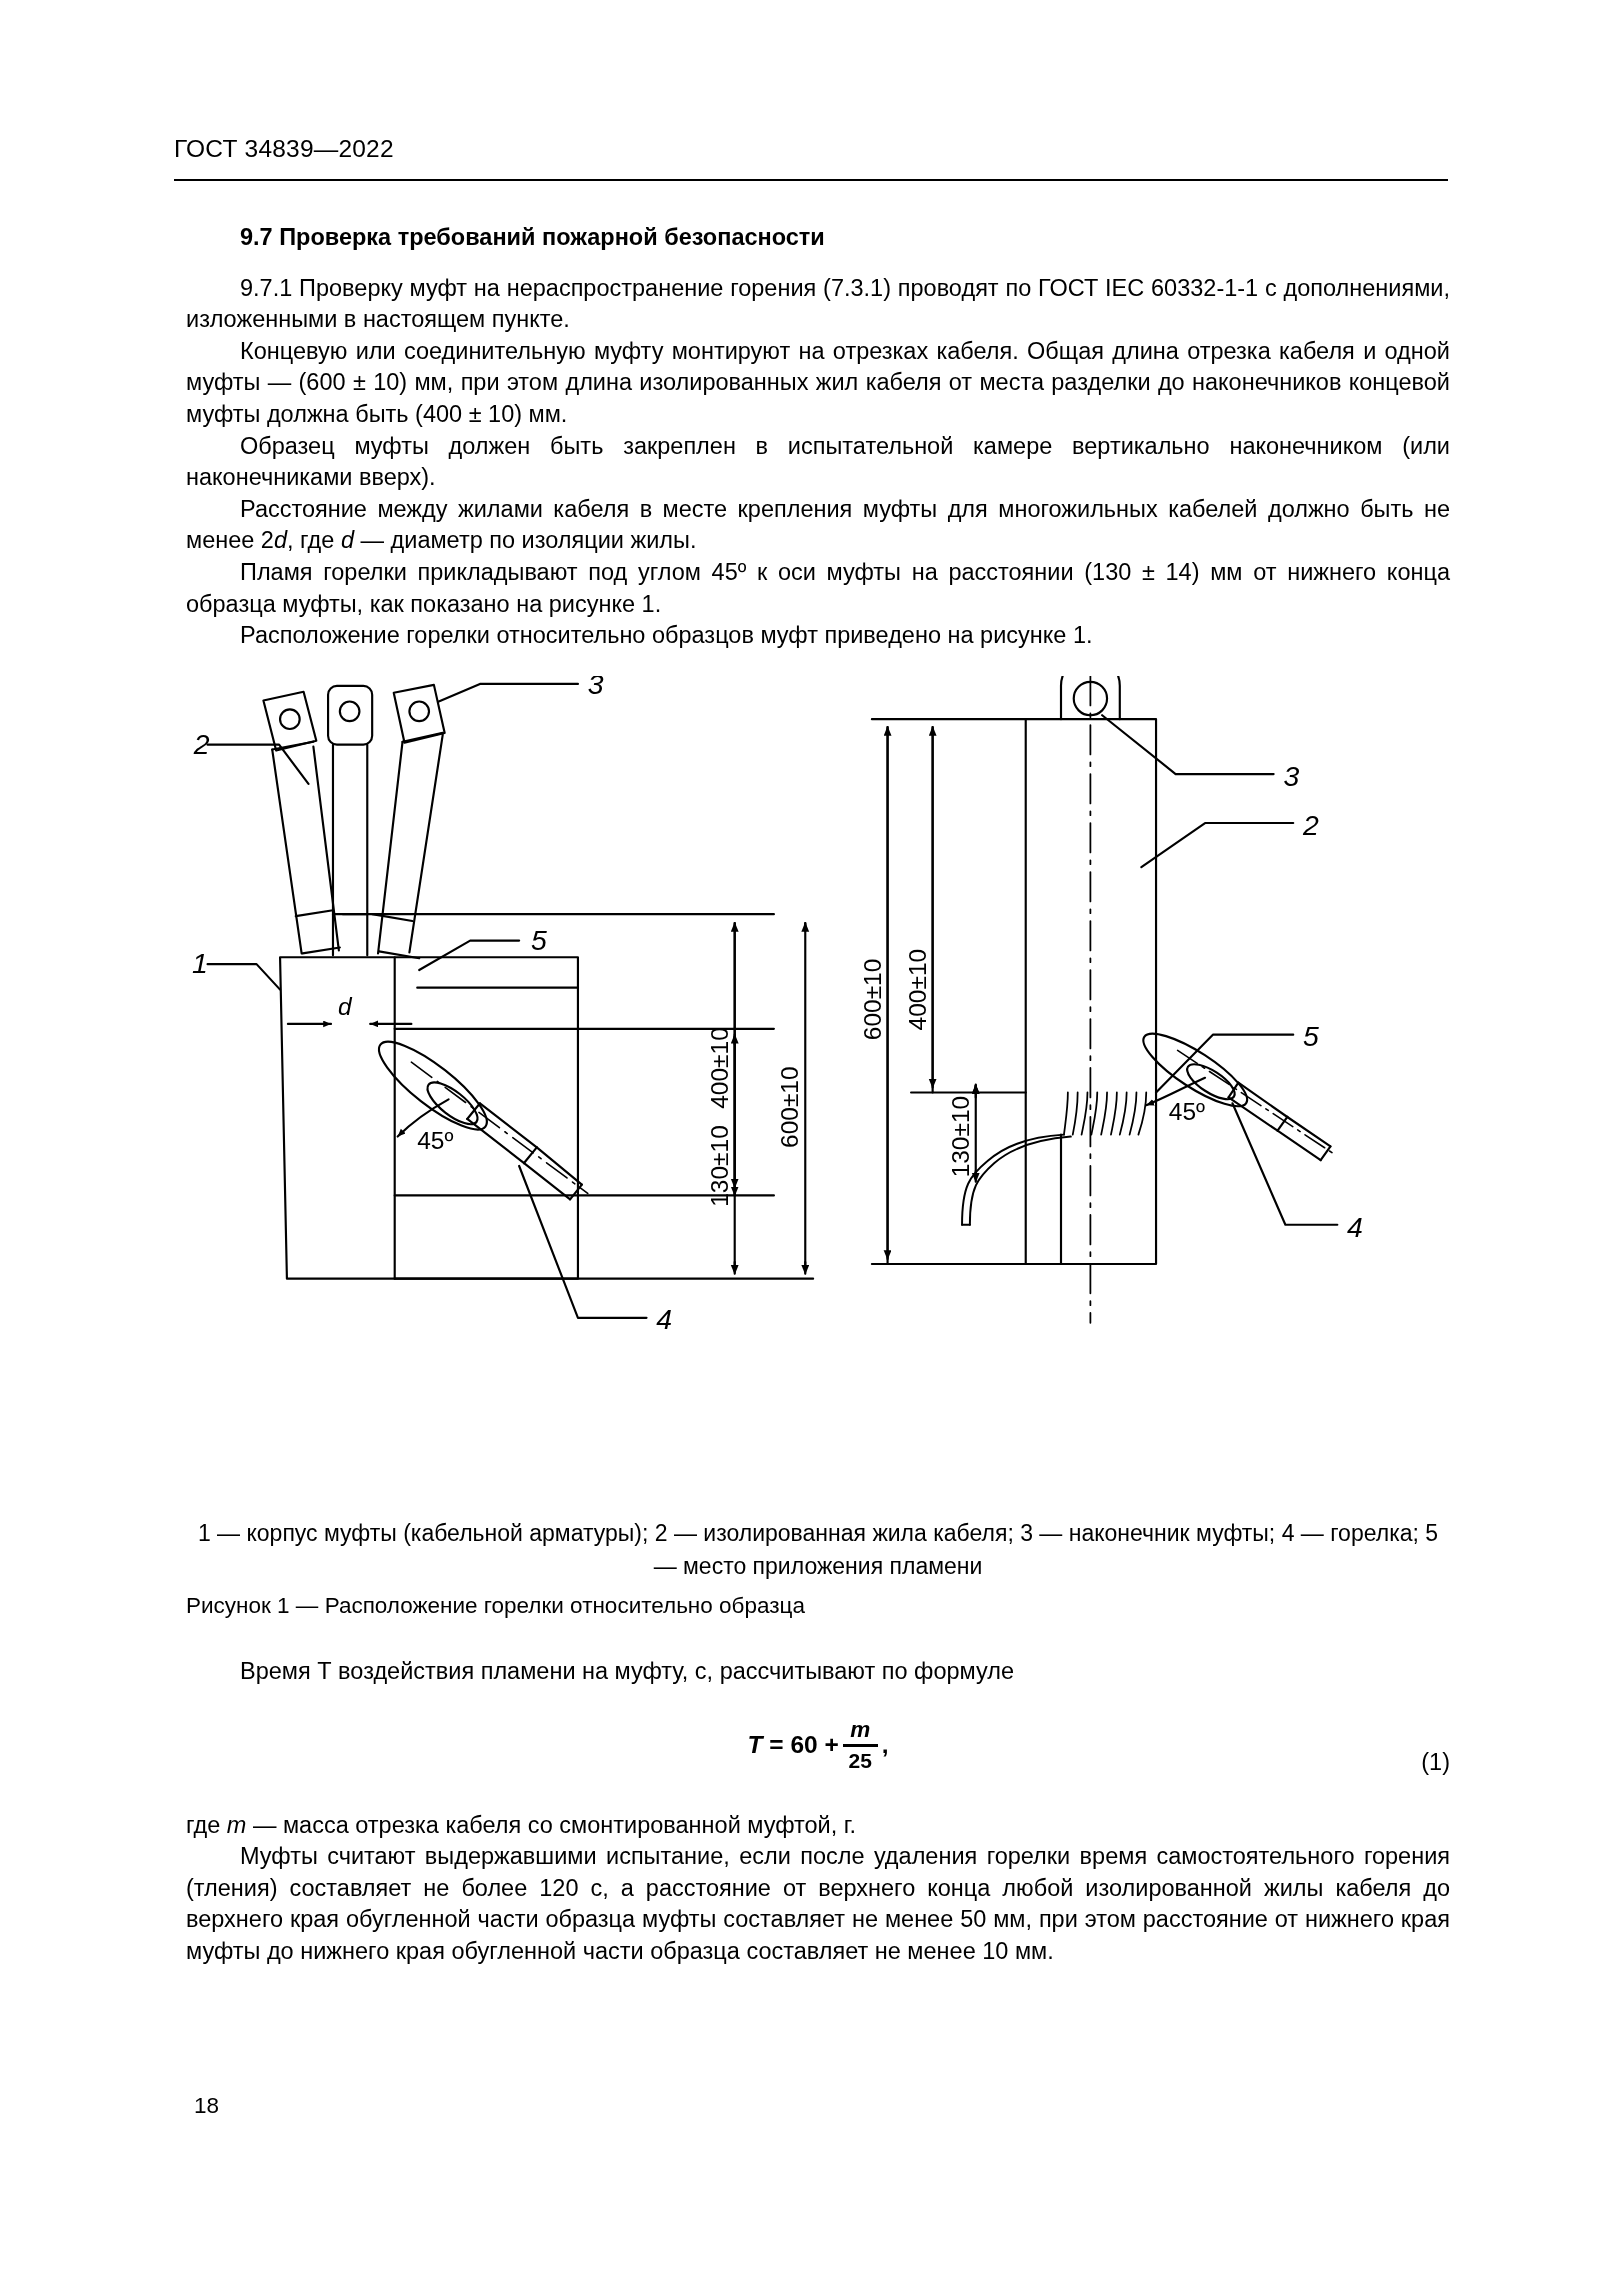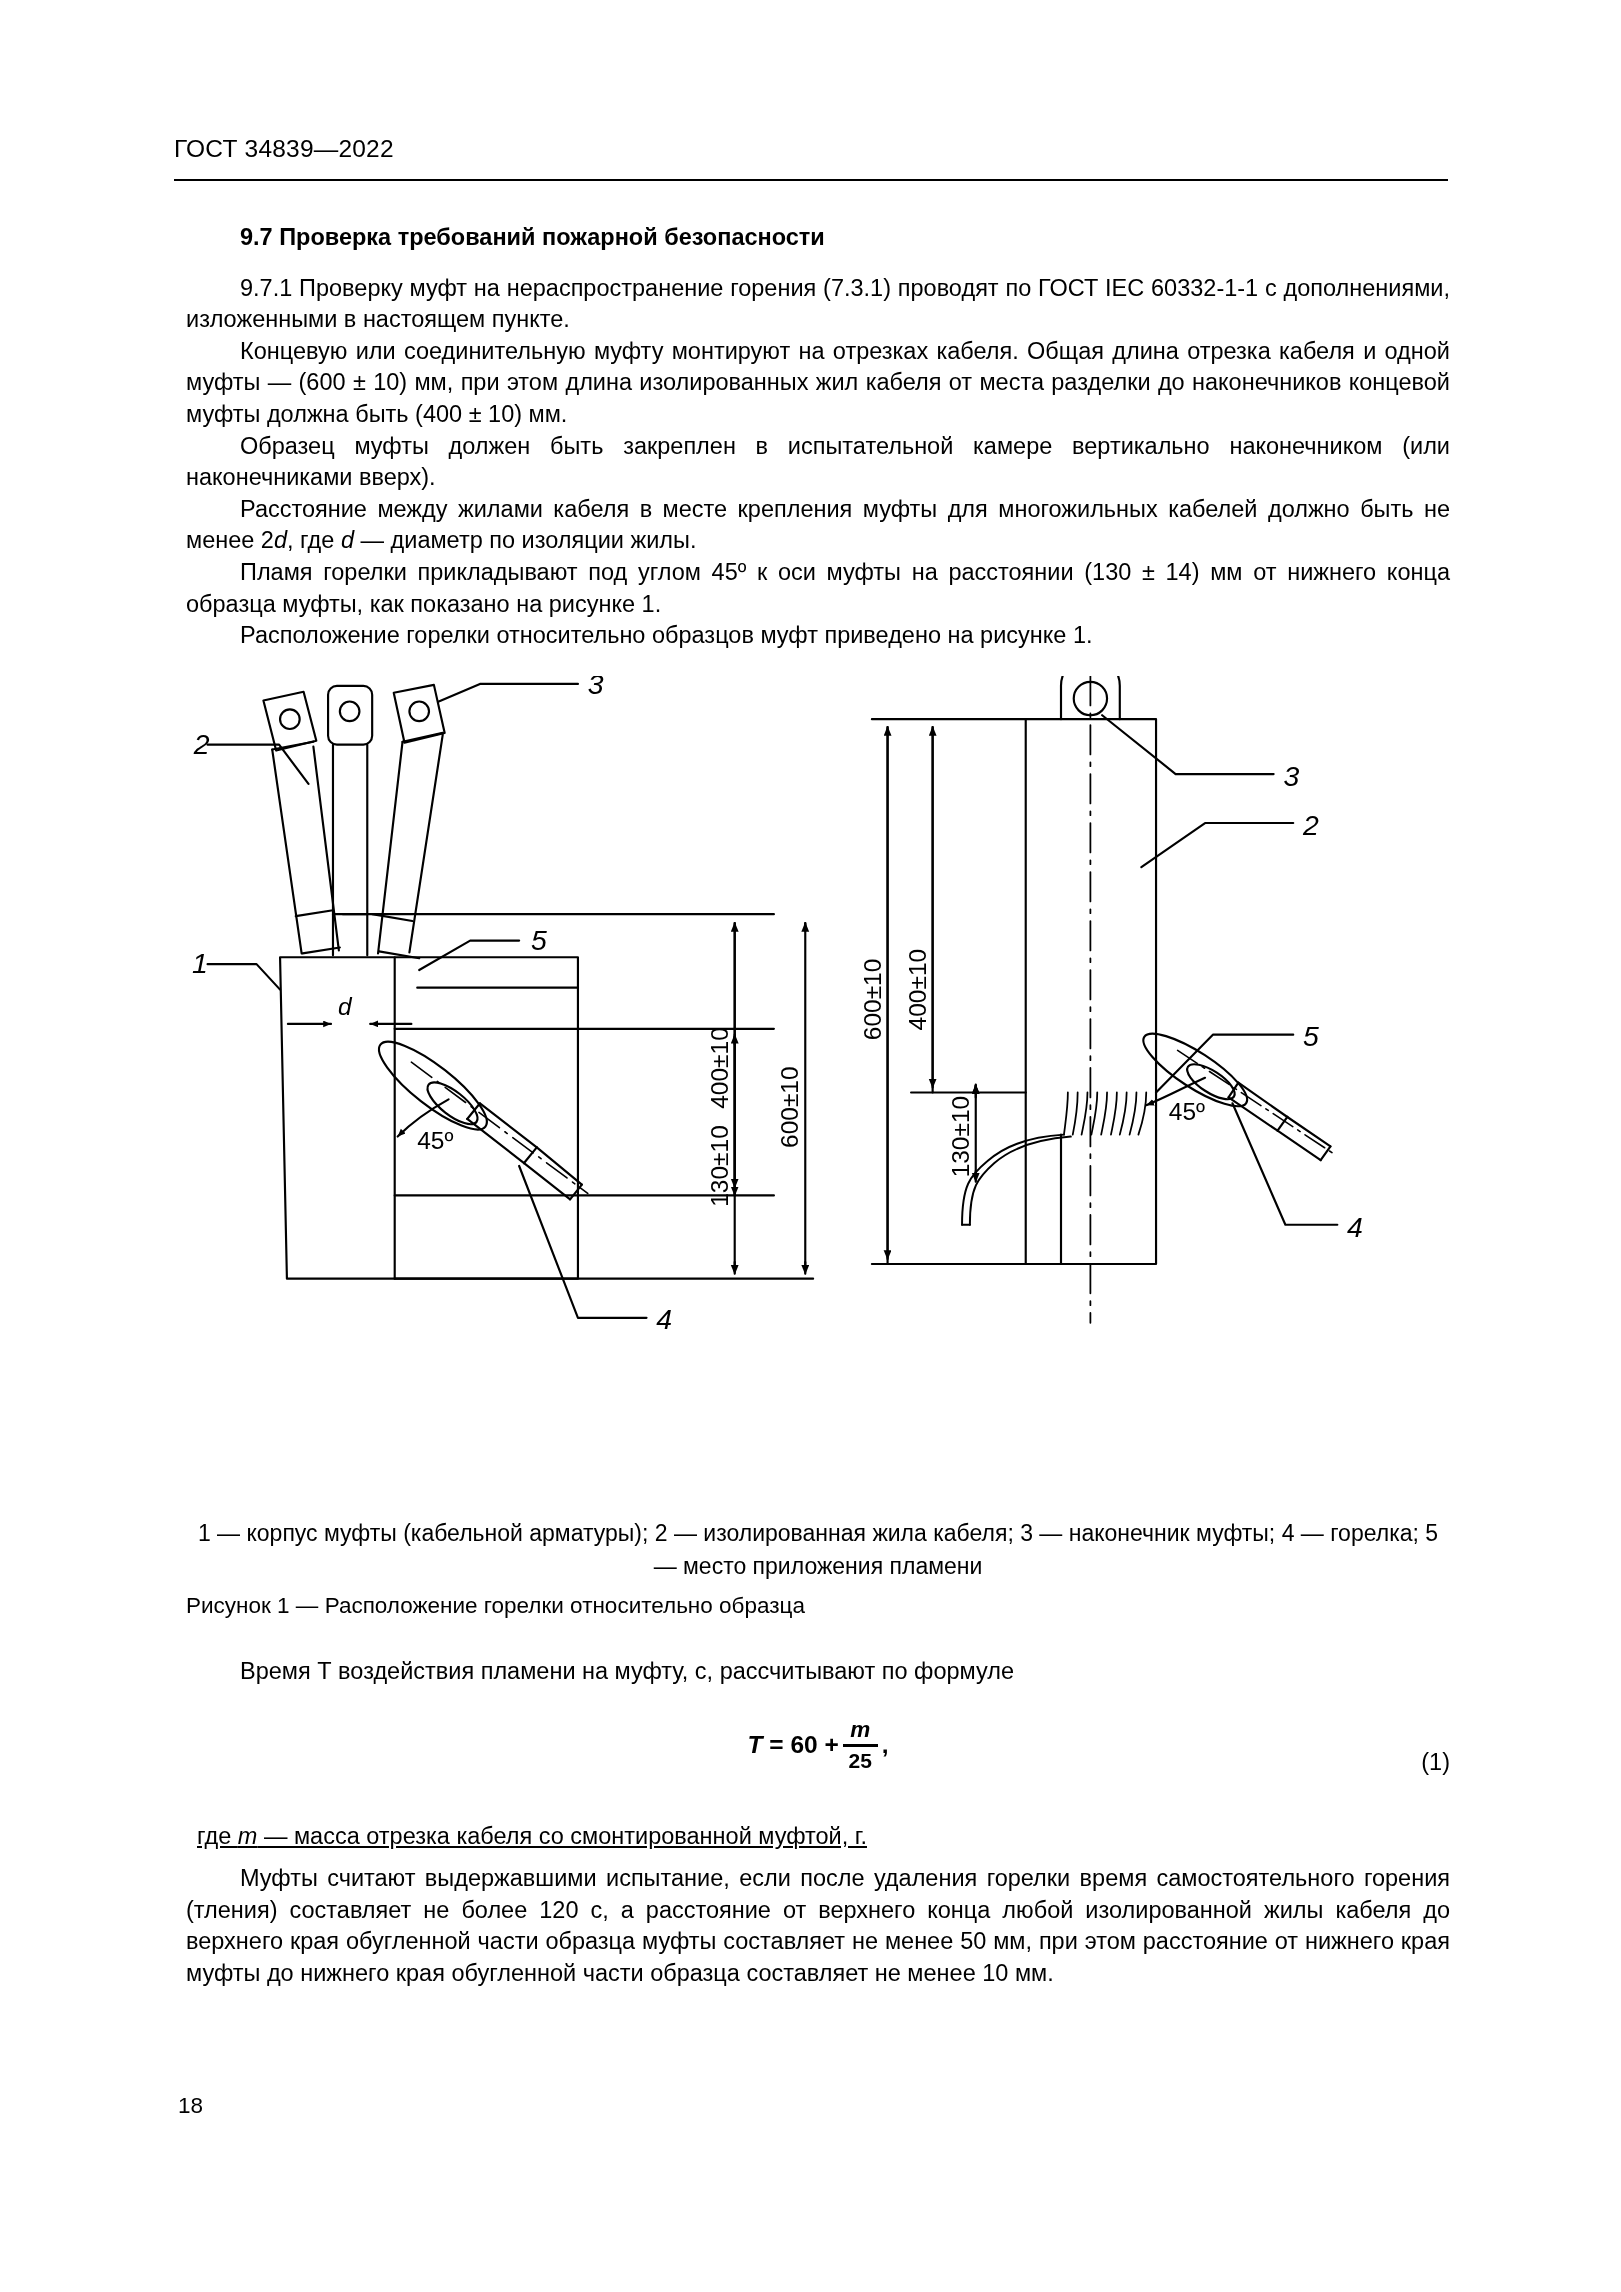--- a/index.html
+++ b/index.html
@@ -68,25 +68,25 @@
     text-align:center;margin:0 3.9px;position:relative;top:-2px;
   }
   .frac .num{
     display:block;font-style:italic;font-size:22.5px;line-height:1;padding:0 5.9px 2px;
   }
   .frac .bar{display:block;height:2.9px;background:#000;}
   .frac .den{display:block;font-size:21px;line-height:1;padding:2.9px 5.9px 0;text-align:center;}
   .eqnum{
     position:absolute;right:0;top:33px;font-size:23.5px;font-weight:normal;
   }
-  .where{font-size:23.5px;margin:11px;line-height:1.345;text-align:justify;text-decoration:underline;}
+  .where{font-size:23.5px;margin:0;line-height:1.345;text-align:justify;}
   .tail{margin-top:43px;}
   
   .folio{
-    position:absolute;left:178px;top:2093px;font-size:22.5px;
+    position:absolute;left:194px;top:2093px;font-size:22.5px;
   }
 </style>
 </head>
 <body>
 
 <div class="page">
 
   <div class="running-head">ГОСТ 34839—2022</div>
   <div class="head-rule"></div>
 

